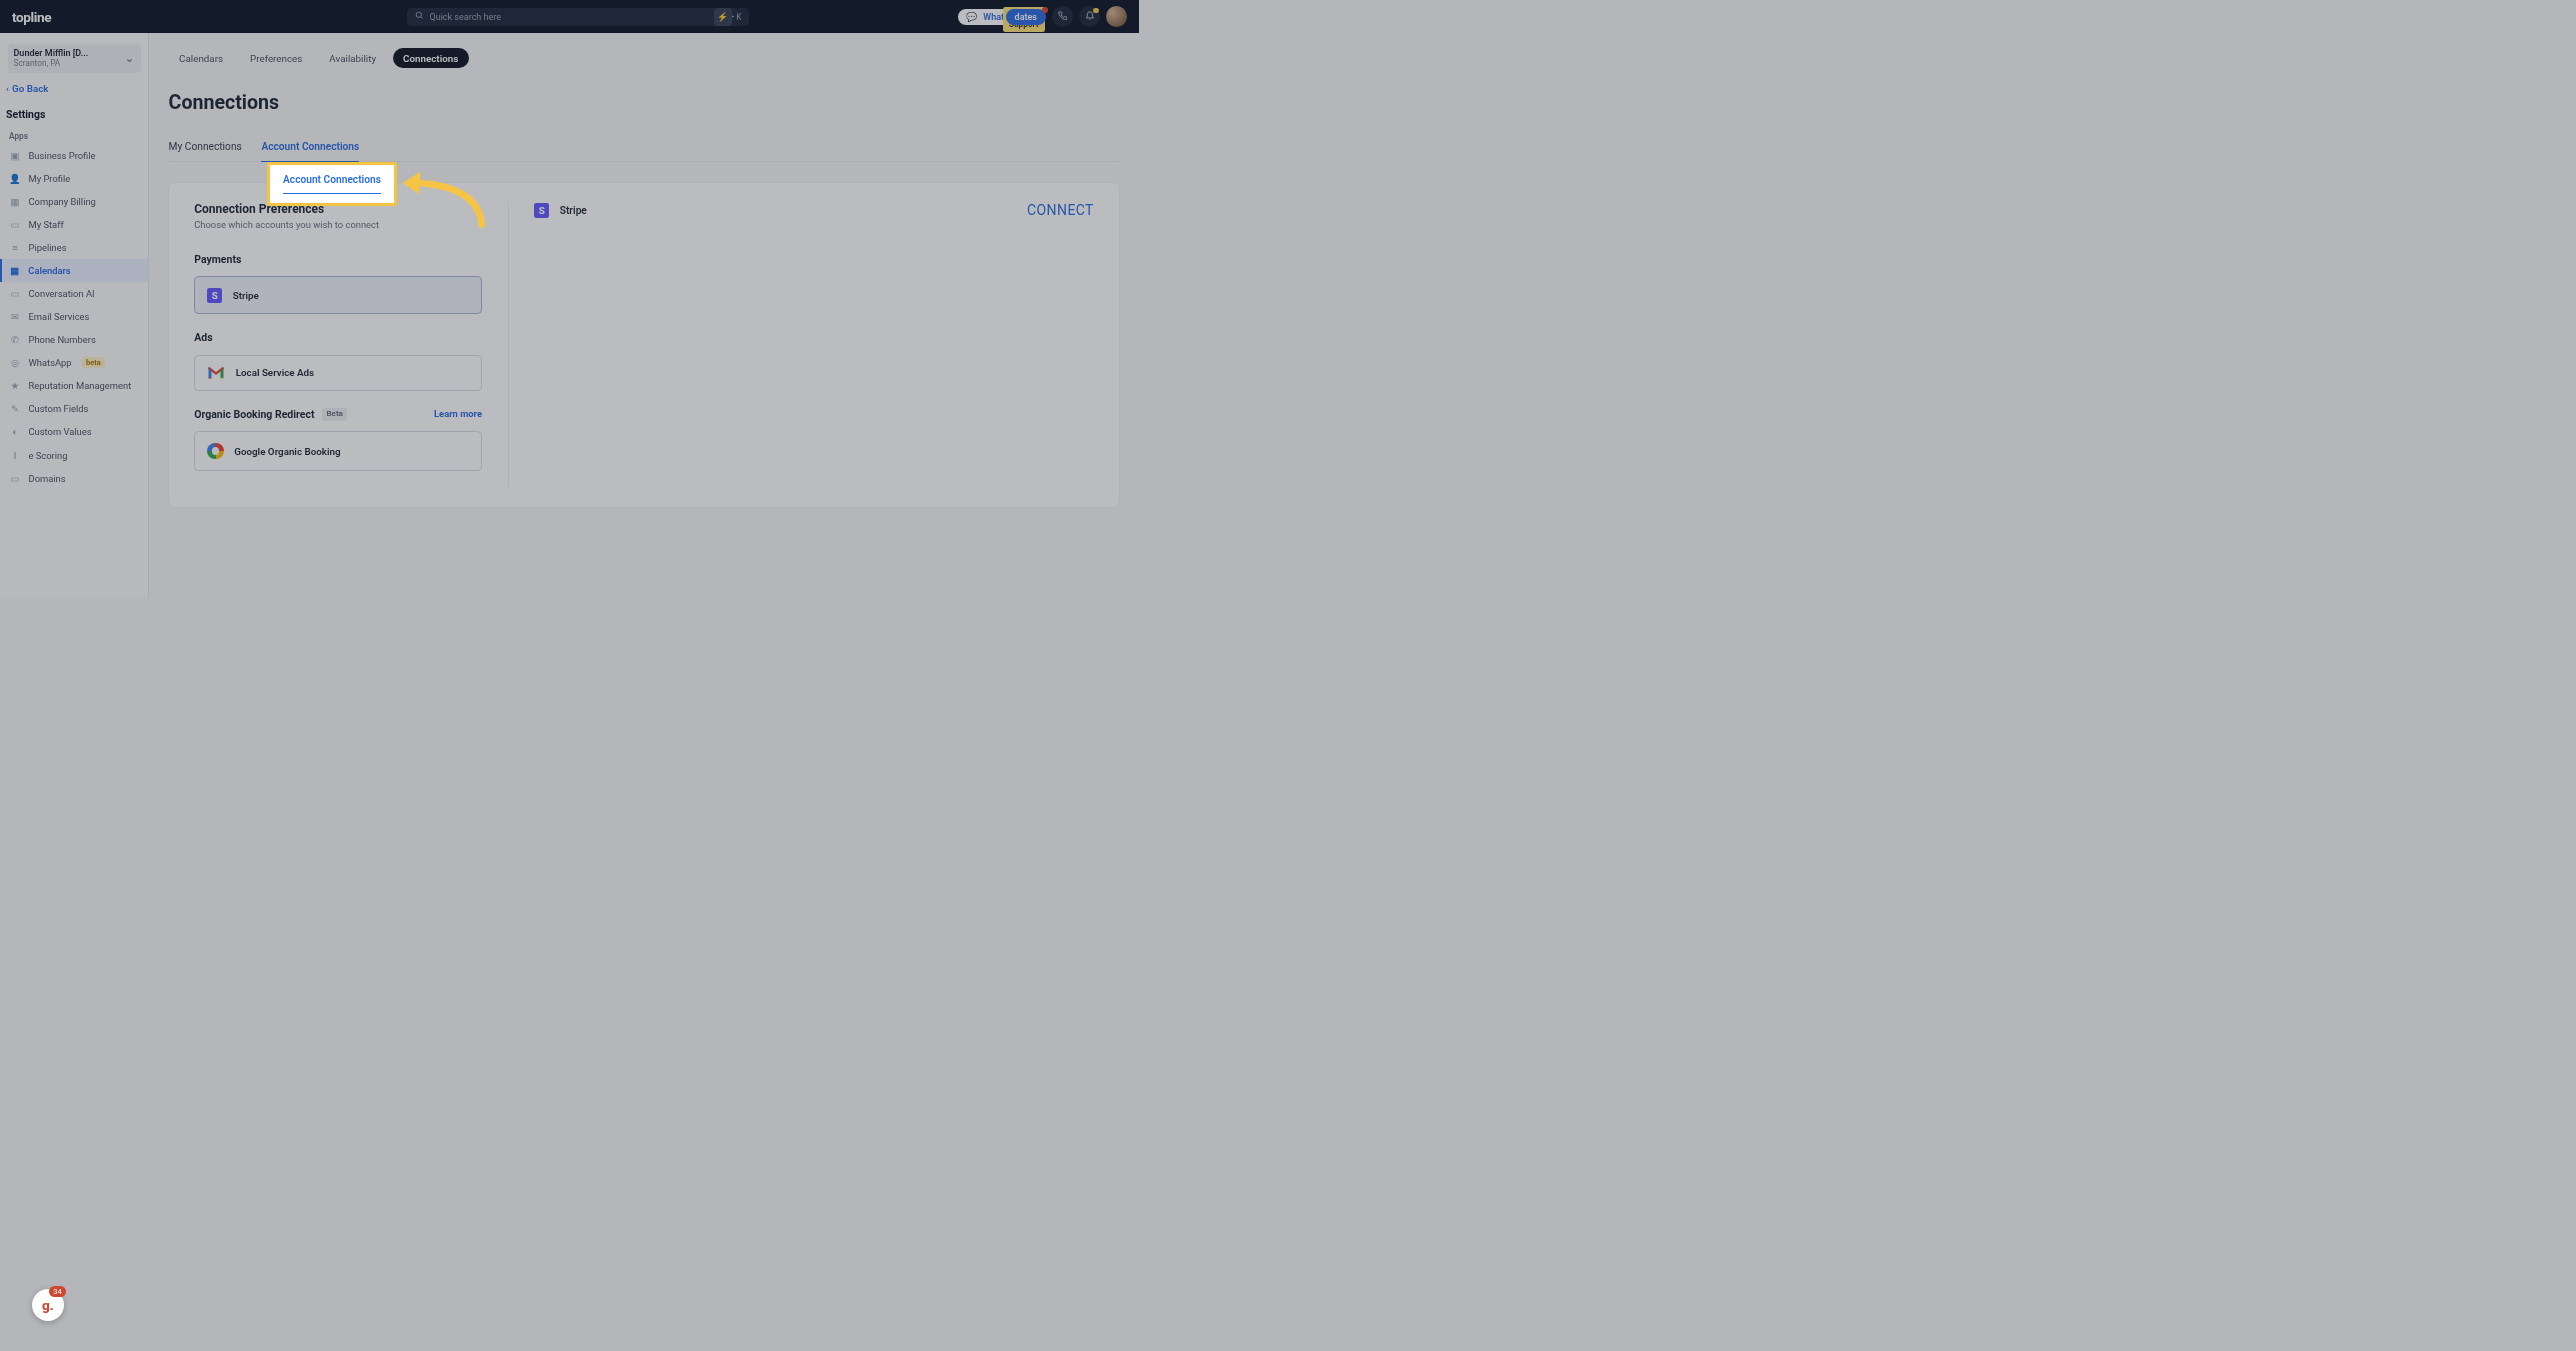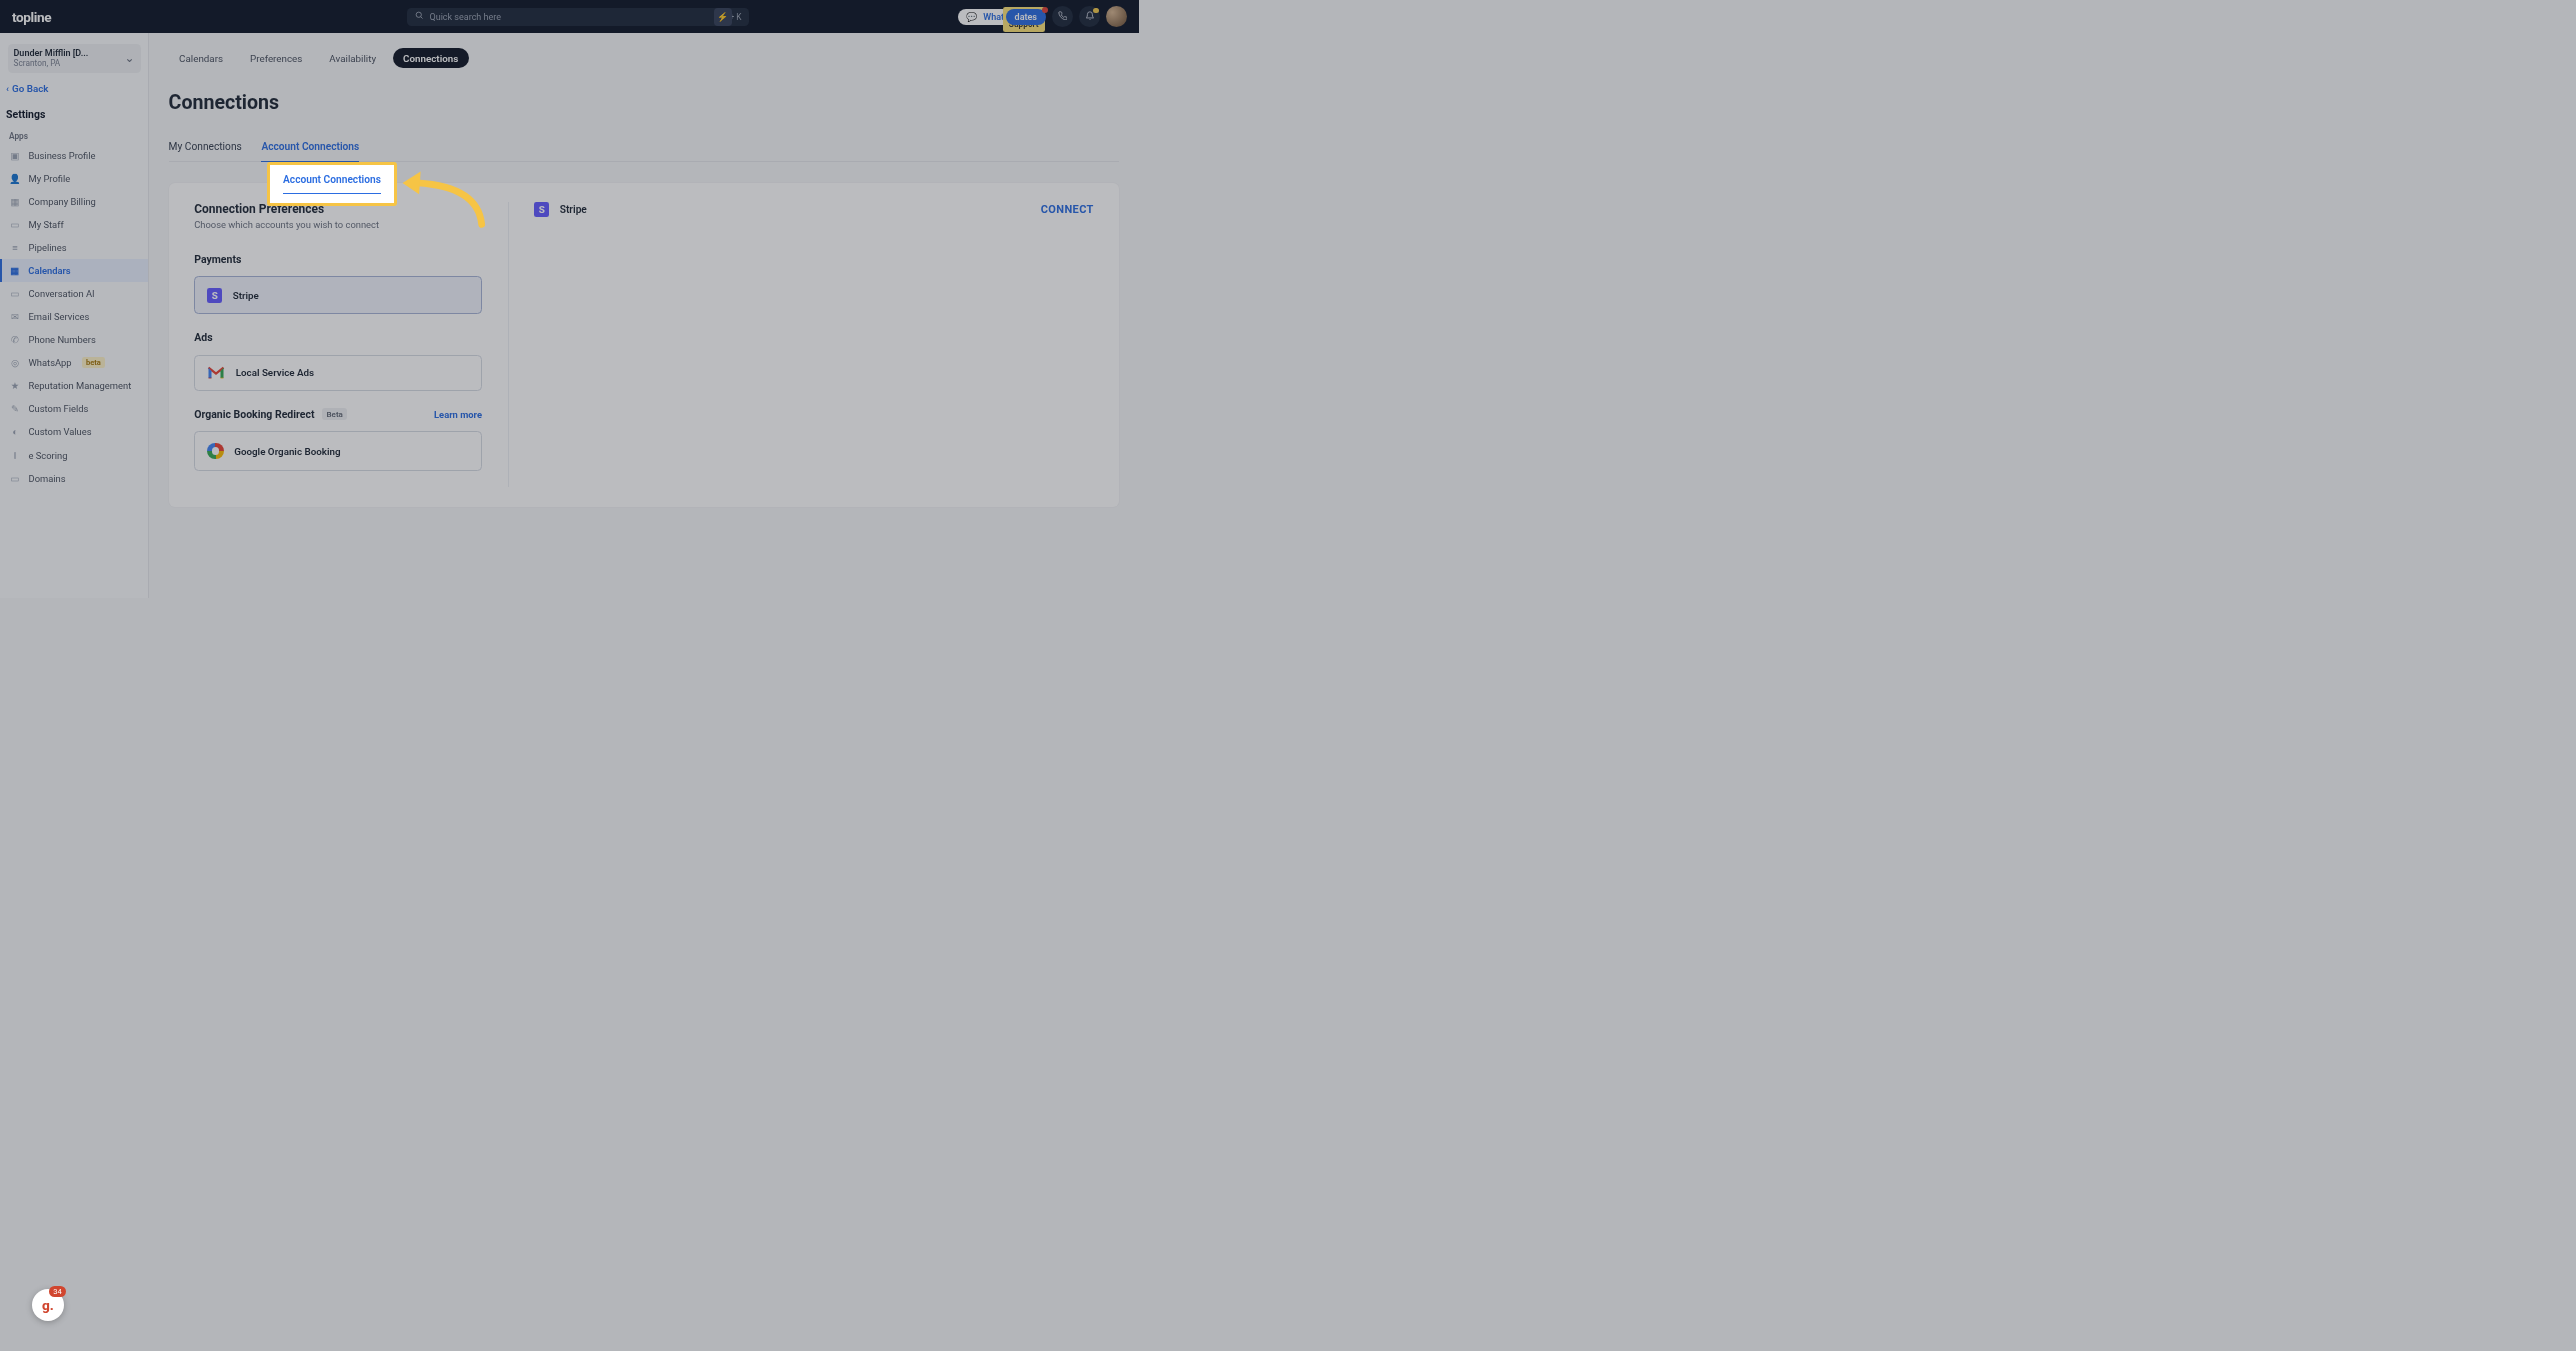--- a/index.html
+++ b/index.html
@@ -145,27 +145,27 @@
   }
   .conn-tile.active { border-color:#a6b4d6; background:#f0f3fb; }
   .stripe-ico { width:15px;height:15px;background:#635bff;color:#fff;display:flex;align-items:center;justify-content:center;font-weight:800;border-radius:2.3px;font-size:9.8px; }
   .gmail-ico { width:18px;height:13.6px;position:relative; }
   .gmail-ico svg { width:18px;height:13.6px; }
   .google-ico { width:16.6px;height:16.6px;border-radius:50%;
     background: conic-gradient(#ea4335 0 25%, #fbbc05 0 50%, #34a853 0 75%, #4285f4 0 100%);
     display:flex;align-items:center;justify-content:center;
   }
   .google-ico::after{content:"";width:7.5px;height:7.5px;background:#fff;border-radius:50%;}
-  .sec-row { display:flex; align-items:center; gap:7.5px; margin-bottom:10.5px;margin-top:14px; }
+  .sec-row { display:flex; gap:7.5px; margin-bottom:10.5px;margin-top:14px; }
   .sec-row .link { margin-left:auto; color:#2b6de1; font-weight:700; font-size:9.4px; cursor:pointer; }
   .beta-pill { background:#eef0f3; color:#5f6673; font-size:8px; padding:1.5px 4.5px; border-radius:3px; font-weight:600; }
 
   .right-row { display:flex; align-items:center; gap:10.5px; }
   .right-row .name { font-size:10.2px; font-weight:600; }
-  .right-row .action { margin-left:auto; color:#2b6de1; font-weight:700; letter-spacing:0.4px; font-size:11px; cursor:pointer; }
+  .right-row .action { margin-left:auto; color:#2b6de1; font-weight:400; letter-spacing:0.4px; font-size:14px; cursor:pointer; }
 
   
   .annotation-highlight {
     position:absolute; border:3.8px solid #f6c445; border-radius:3px;
     background:rgba(255,255,255,0.0);
     pointer-events:none;
   }
   .annotation-arrow {
     position:absolute; pointer-events:none;
   }

